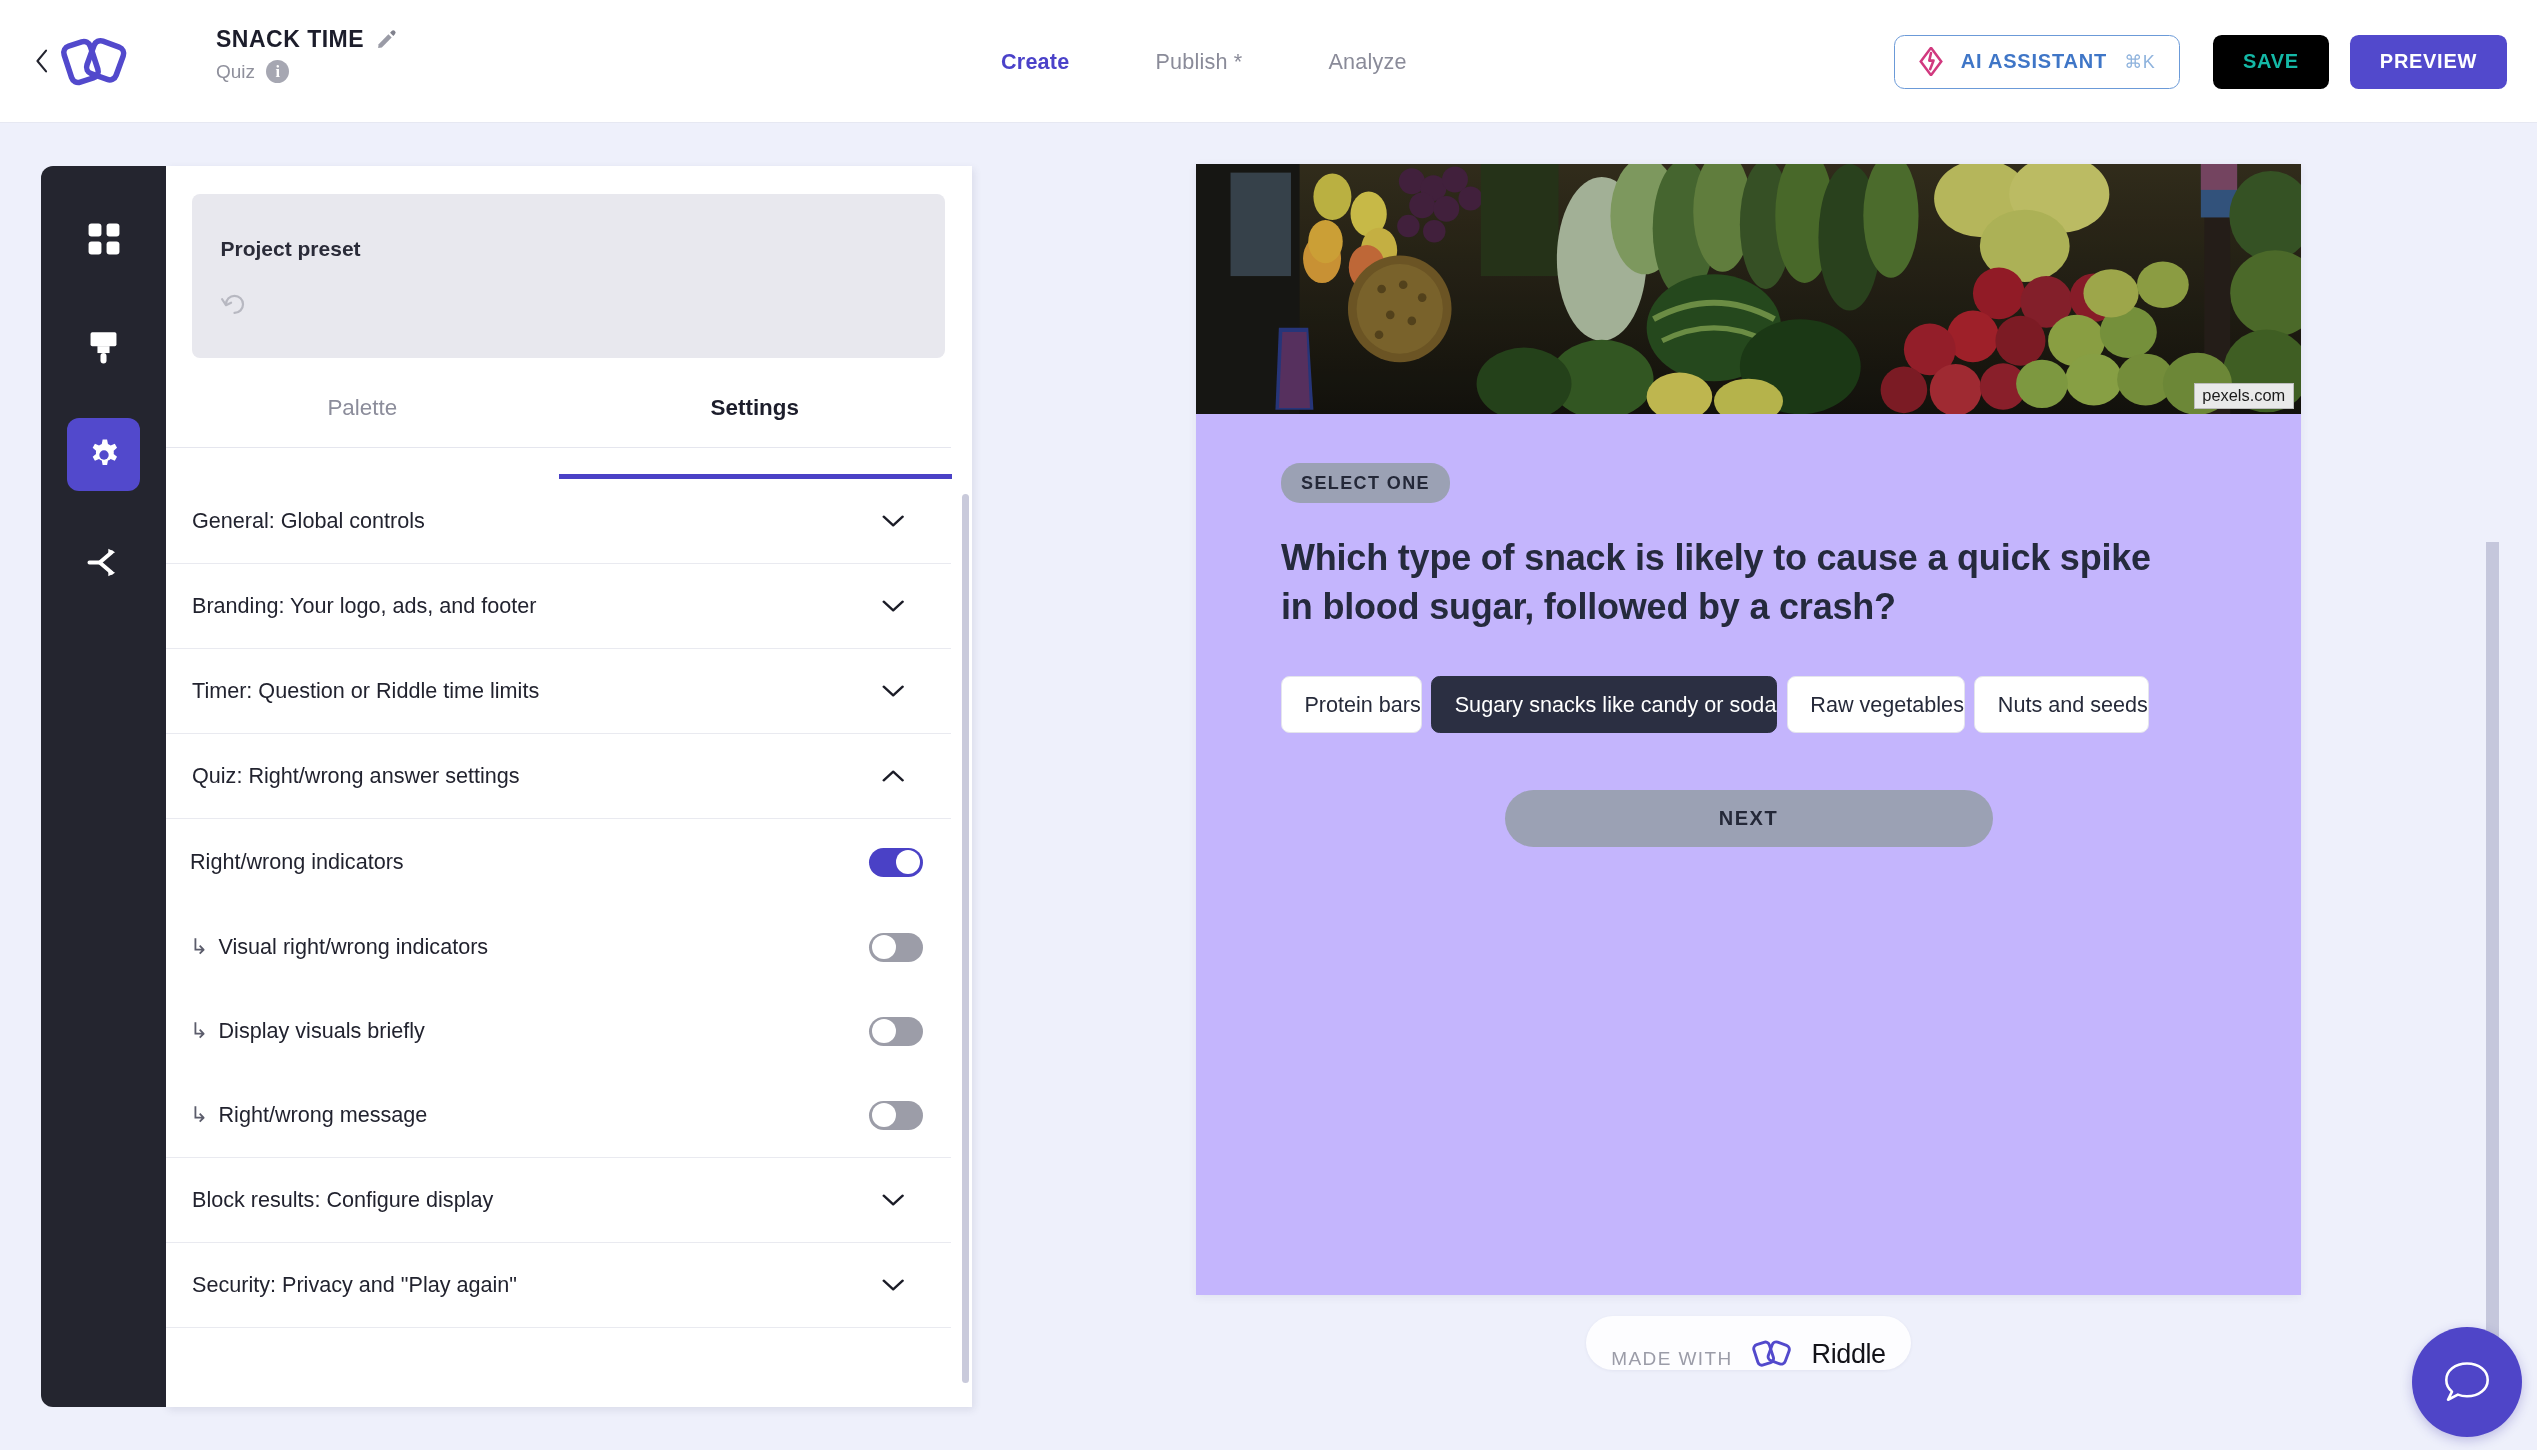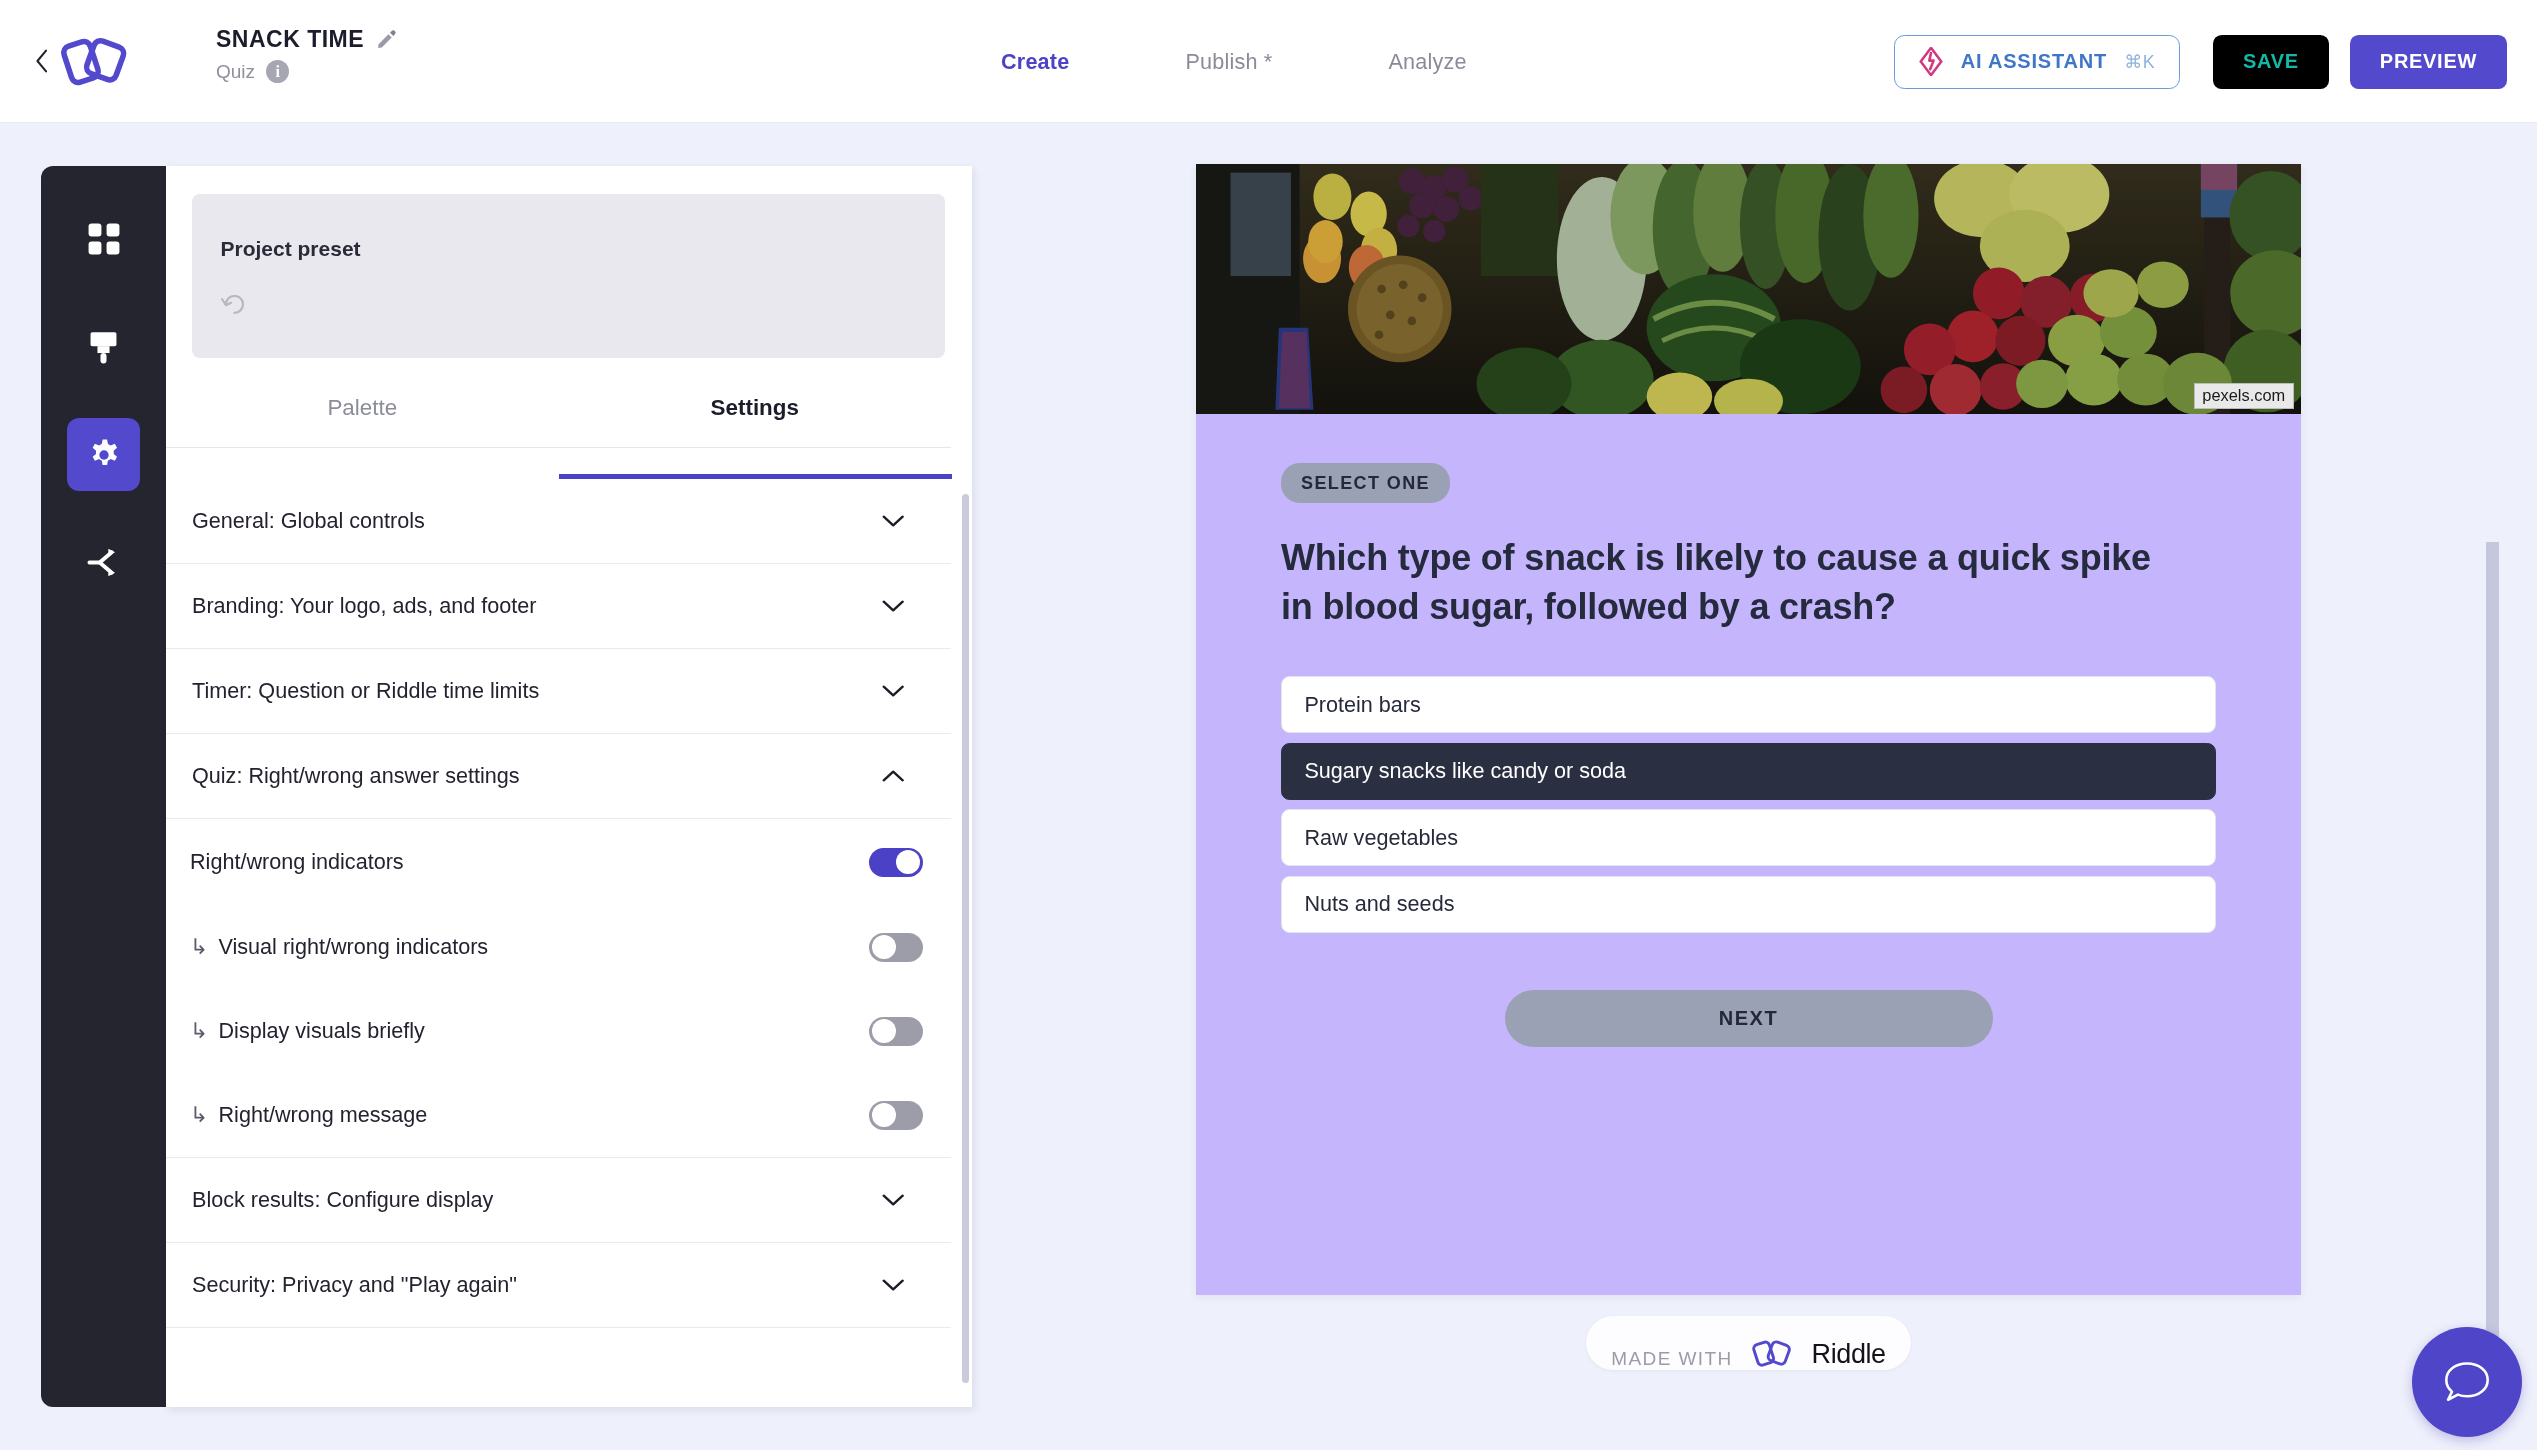--- a/index.html
+++ b/index.html
@@ -38,21 +38,21 @@
     width: 23px; height: 23px; border-radius: 50%;
     background: #a6a7b2; color: #fff;
     font-size: 16.4px; font-weight: bold;
     display: flex; align-items: center; justify-content: center;
     font-family: "Liberation Serif", serif;
     cursor: pointer;
   }
 
   .nav {
     position: absolute; left: 1001px; top: 0; height: 123px;
-    display: flex; align-items: center; gap: 116px;
+    display: flex; align-items: center; gap: 86px;
   }
   .nav-item {
     font-size: 21.6px; color: #8a8b99; cursor: pointer; letter-spacing: 0.2px;
   }
   .nav-item.active { color: #4b42c9; font-weight: bold; }
 
   .actions {
     position: absolute; right: 31px; top: 0; height: 123px;
     display: flex; align-items: center; gap: 21px;
   }
@@ -193,21 +193,21 @@
     background: #9ba1b4; color: #242838;
     font-size: 18px; font-weight: bold; letter-spacing: 1.4px;
     padding: 9.5px 20px; border-radius: 19px;
   }
   .question {
     margin-top: 31px;
     font-size: 36px; font-weight: bold; line-height: 1.35;
     color: #252a3d; letter-spacing: -0.2px;
     max-width: 880px;
   }
-  .answers { margin-top: 45px; display: flex; flex-direction: column; gap: 9.5px; }
+  .answers { margin-top: 45px; display: flex; gap: 9.5px; }
   .answer {
     height: 57px; border-radius: 8.6px;
     border: 0.9px solid #e4e5ec;
     display: flex; align-items: center;
     padding-left: 22.4px;
     font-size: 21.6px; color: #262a3a;
     background: #fff; cursor: pointer;
   }
   .answer.selected {
     background: #2b2f42; color: #fff; border-color: #2b2f42;

